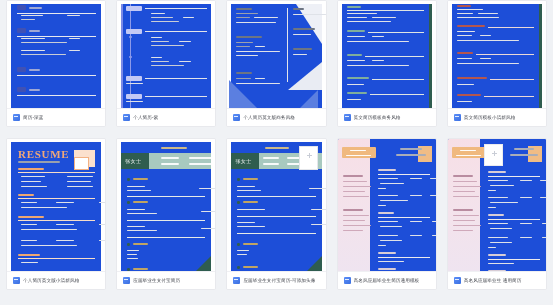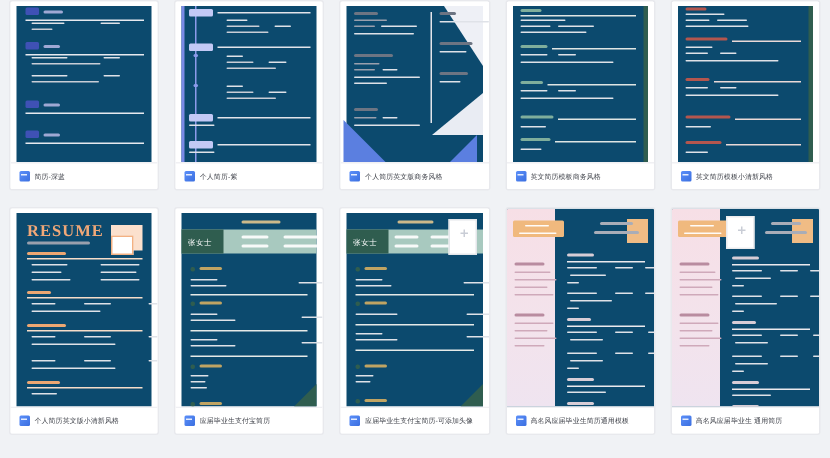--- a/index.html
+++ b/index.html
@@ -44,21 +44,21 @@
   .fileicon::after{
     content:""; position:absolute; left:1px; top:1.5px;
     width:4px; height:1px; background:rgba(255,255,255,.85);
   }
   .cap-text {
     font-size: 4.6px; color: #3a3d45; white-space: nowrap;
     overflow: hidden; text-overflow: ellipsis; letter-spacing: .1px;
   }
 
   
-  .page { position: absolute; inset: 3px 4px 0 4px; background: #0c4a6e; }
+  .page { position: absolute; inset: 3px 4px 0 4px; background: #1d4ed8; }
   .ln { position: absolute; background: #c9cdd6; height: 1.3px; border-radius: .6px; }
   .ln.d { background: #9aa0ad; }
   .ln.t { background: #dfe2e8; }
   .hr { position: absolute; height: .7px; background: #e2e4ea; }
   .badge { position: absolute; border-radius: 1px; }
 
   
   .c1 .badge { background: #3f51b5; width: 9px; height: 5px; }
   .c1 .blbl { position:absolute; height:1.6px; background:#9fa8d4; border-radius:1px; }
   .c1 .hr { background:#e7e9ef; }

